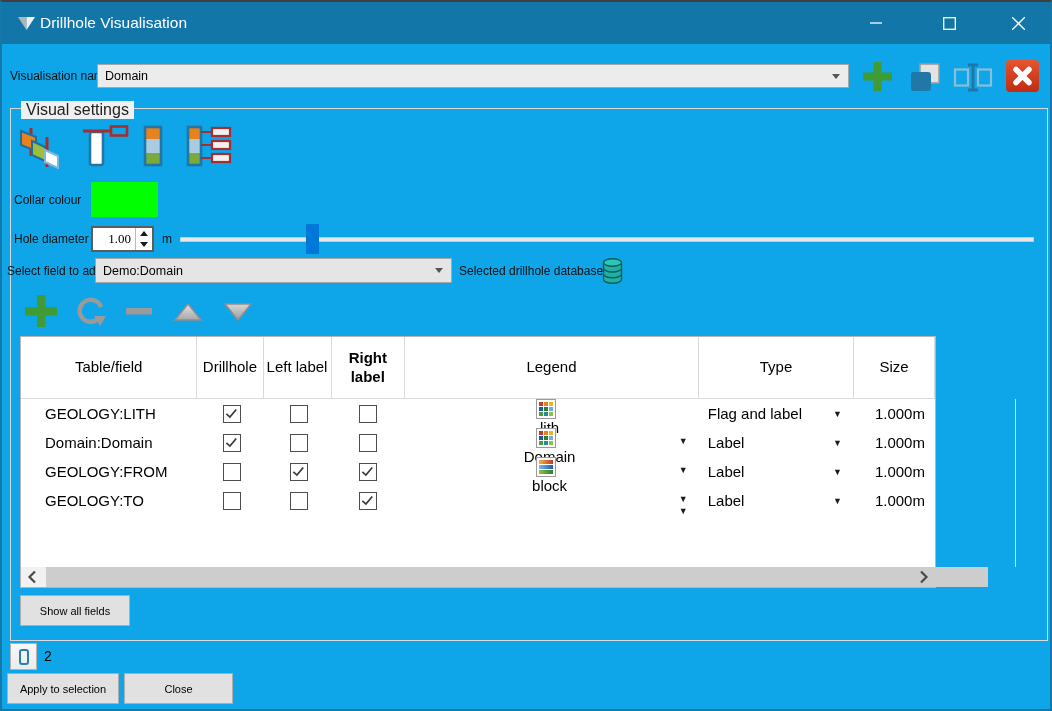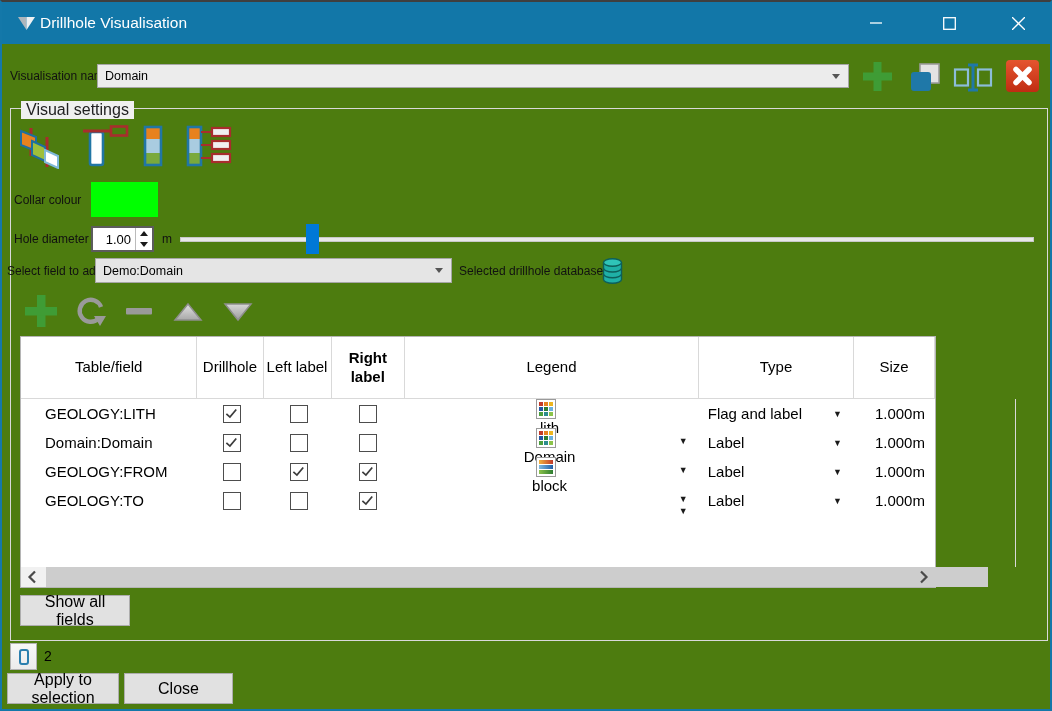--- a/index.html
+++ b/index.html
@@ -1,47 +1,47 @@
 <!DOCTYPE html>
 <html><head>
 <meta charset="utf-8">
 <style>
   html,body{margin:0;padding:0;background:#666;font-family:"Liberation Sans",sans-serif;}
-  .window{position:relative;width:1052px;height:711px;background:#4d7c0f;box-sizing:border-box;
+  .window{position:relative;width:1052px;height:711px;background:#0ea5e9;box-sizing:border-box;
           border:2px solid #1478a9;border-top-color:#3f3f3f;overflow:hidden;}
   .abs{position:absolute;}
 
   
   .titlebar{left:0;top:0;width:1048px;height:42px;background:#1277a8;display:flex;align-items:center;}
   .title-icon{position:absolute;left:15px;top:13px;width:19px;height:16px;}
   .title-text{position:absolute;left:38px;top:0;line-height:42px;color:#fff;font-size:15.5px;}
   .wbtn{position:absolute;top:0;width:46px;height:42px;display:flex;align-items:center;justify-content:center;}
   .wbtn svg{stroke:#fff;stroke-width:1.3;fill:none;}
 
   
   .lbl{font-size:12px;color:#111;white-space:nowrap;}
   .combo{box-sizing:border-box;background:#ececec;border:1px solid #a6a6a6;display:flex;align-items:center;
          font-size:12.5px;color:#000;padding-left:7px;}
   .combo .carat{margin-left:auto;margin-right:8px;width:0;height:0;border-left:4.5px solid transparent;
          border-right:4.5px solid transparent;border-top:5px solid #555;}
   .field{box-sizing:border-box;background:#fff;border:1px solid #898989;display:flex;align-items:center;
          font-size:12.5px;color:#000;padding-left:6px;}
   .btn{box-sizing:border-box;background:#e1e1e1;border:1px solid #adadad;display:flex;align-items:center;
-       justify-content:center;font-size:16px;color:#000;cursor:default;}
+       justify-content:center;font-size:11px;color:#000;cursor:default;}
   .iconbtn{display:flex;align-items:center;justify-content:center;}
 
   
   .groupbox{left:8px;top:106px;width:1036px;height:531px;border:1px solid #d9d9d9;}
   .group-label{position:absolute;left:10px;top:-8px;background:#f0f0f0;padding:0 5px;font-size:16px;color:#222;}
 
   
   .swatch{left:89px;top:180px;width:67px;height:35px;background:#00ff00;}
   .spinbox{left:89px;top:224px;width:63px;height:26px;box-sizing:border-box;border:2px solid #5c5c5c;
            background:#fff;display:flex;}
-  .spin-val{flex:1;font-size:13px;display:flex;align-items:center;justify-content:flex-end;padding-right:4px;}
+  .spin-val{flex:1;font-size:13px;display:flex;align-items:center;justify-content:flex-end;padding-right:4px;font-family:Liberation Serif, serif;}
   .spin-col{width:16px;border-left:1px solid #bbb;display:flex;flex-direction:column;}
   .spin-col div{flex:1;display:flex;align-items:center;justify-content:center;}
   .tri-up{width:0;height:0;border-left:4px solid transparent;border-right:4px solid transparent;border-bottom:5px solid #1a1a1a;}
   .tri-dn{width:0;height:0;border-left:4px solid transparent;border-right:4px solid transparent;border-top:5px solid #1a1a1a;}
   .slider-track{left:178px;top:235px;width:852px;height:3px;background:#e8e8e8;border:1px solid #c8c8c8;}
   .slider-handle{left:304px;top:222px;width:13px;height:30px;background:#0078d7;}
 
   
   .table{left:18px;top:334px;width:916px;height:252px;box-sizing:border-box;border:1px solid #b5b5b5;background:#fff;}
   .thead{display:flex;height:62px;border-bottom:1px solid #d9d9d9;box-sizing:border-box;}

